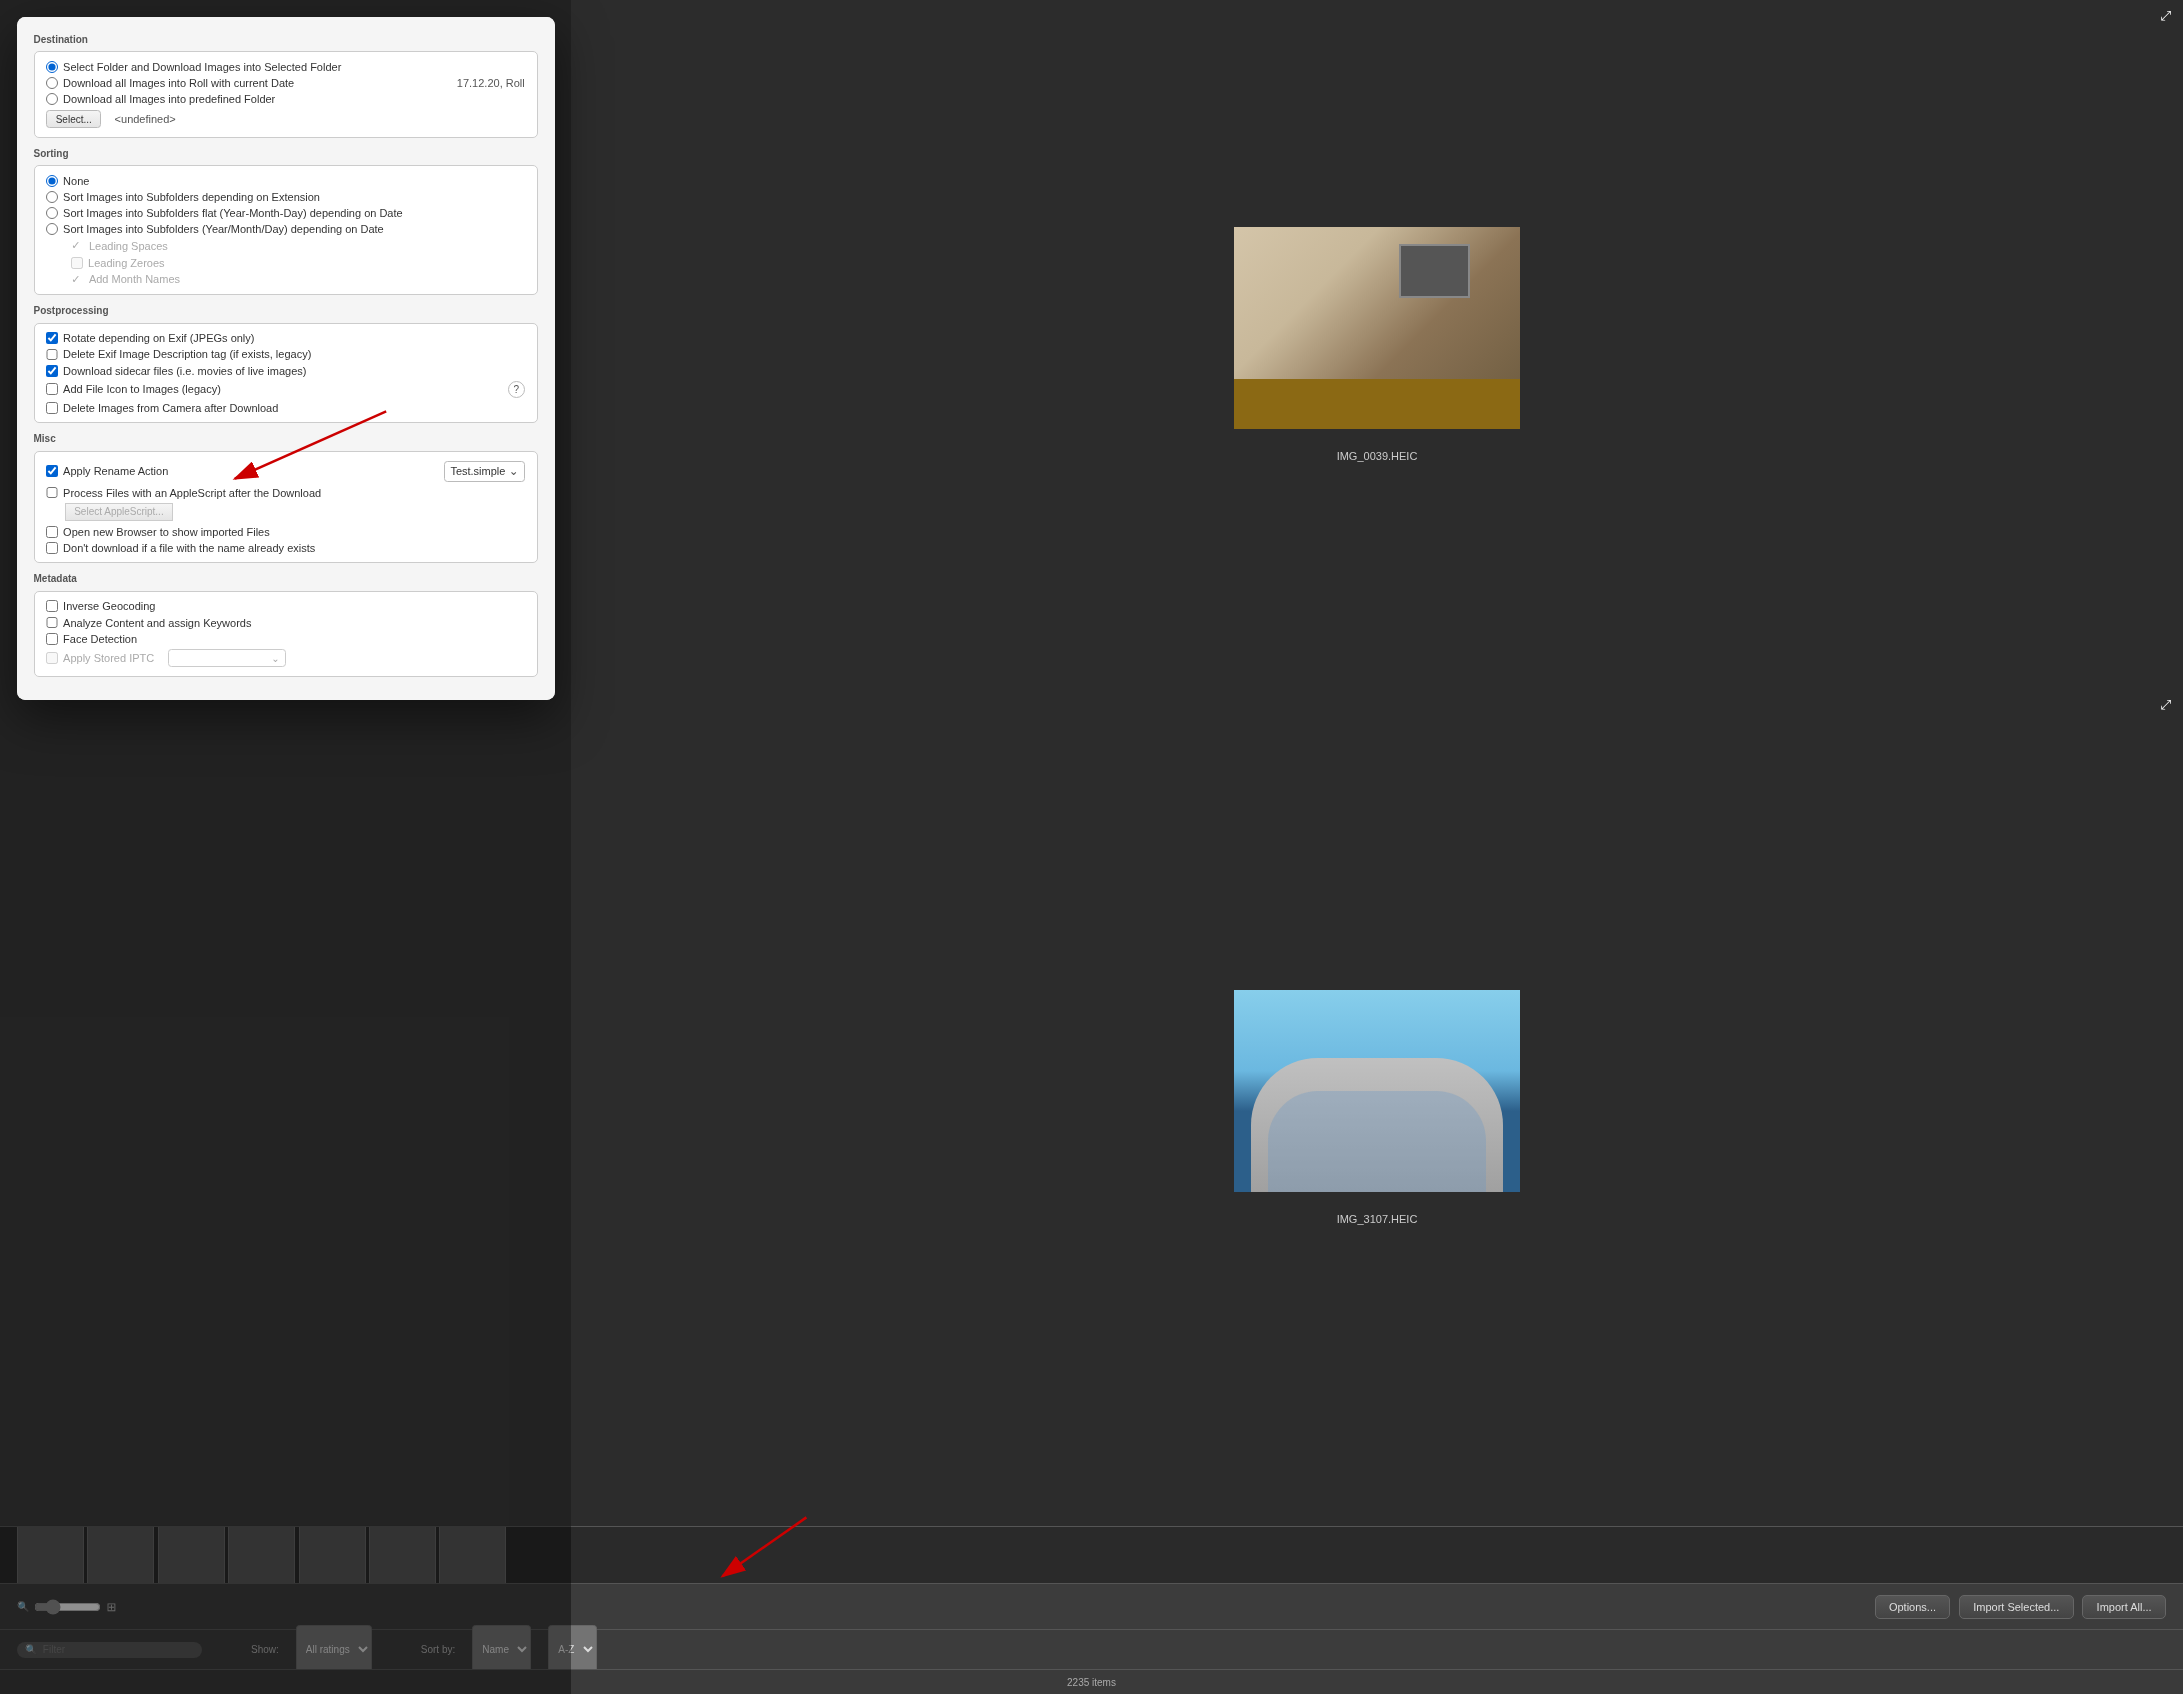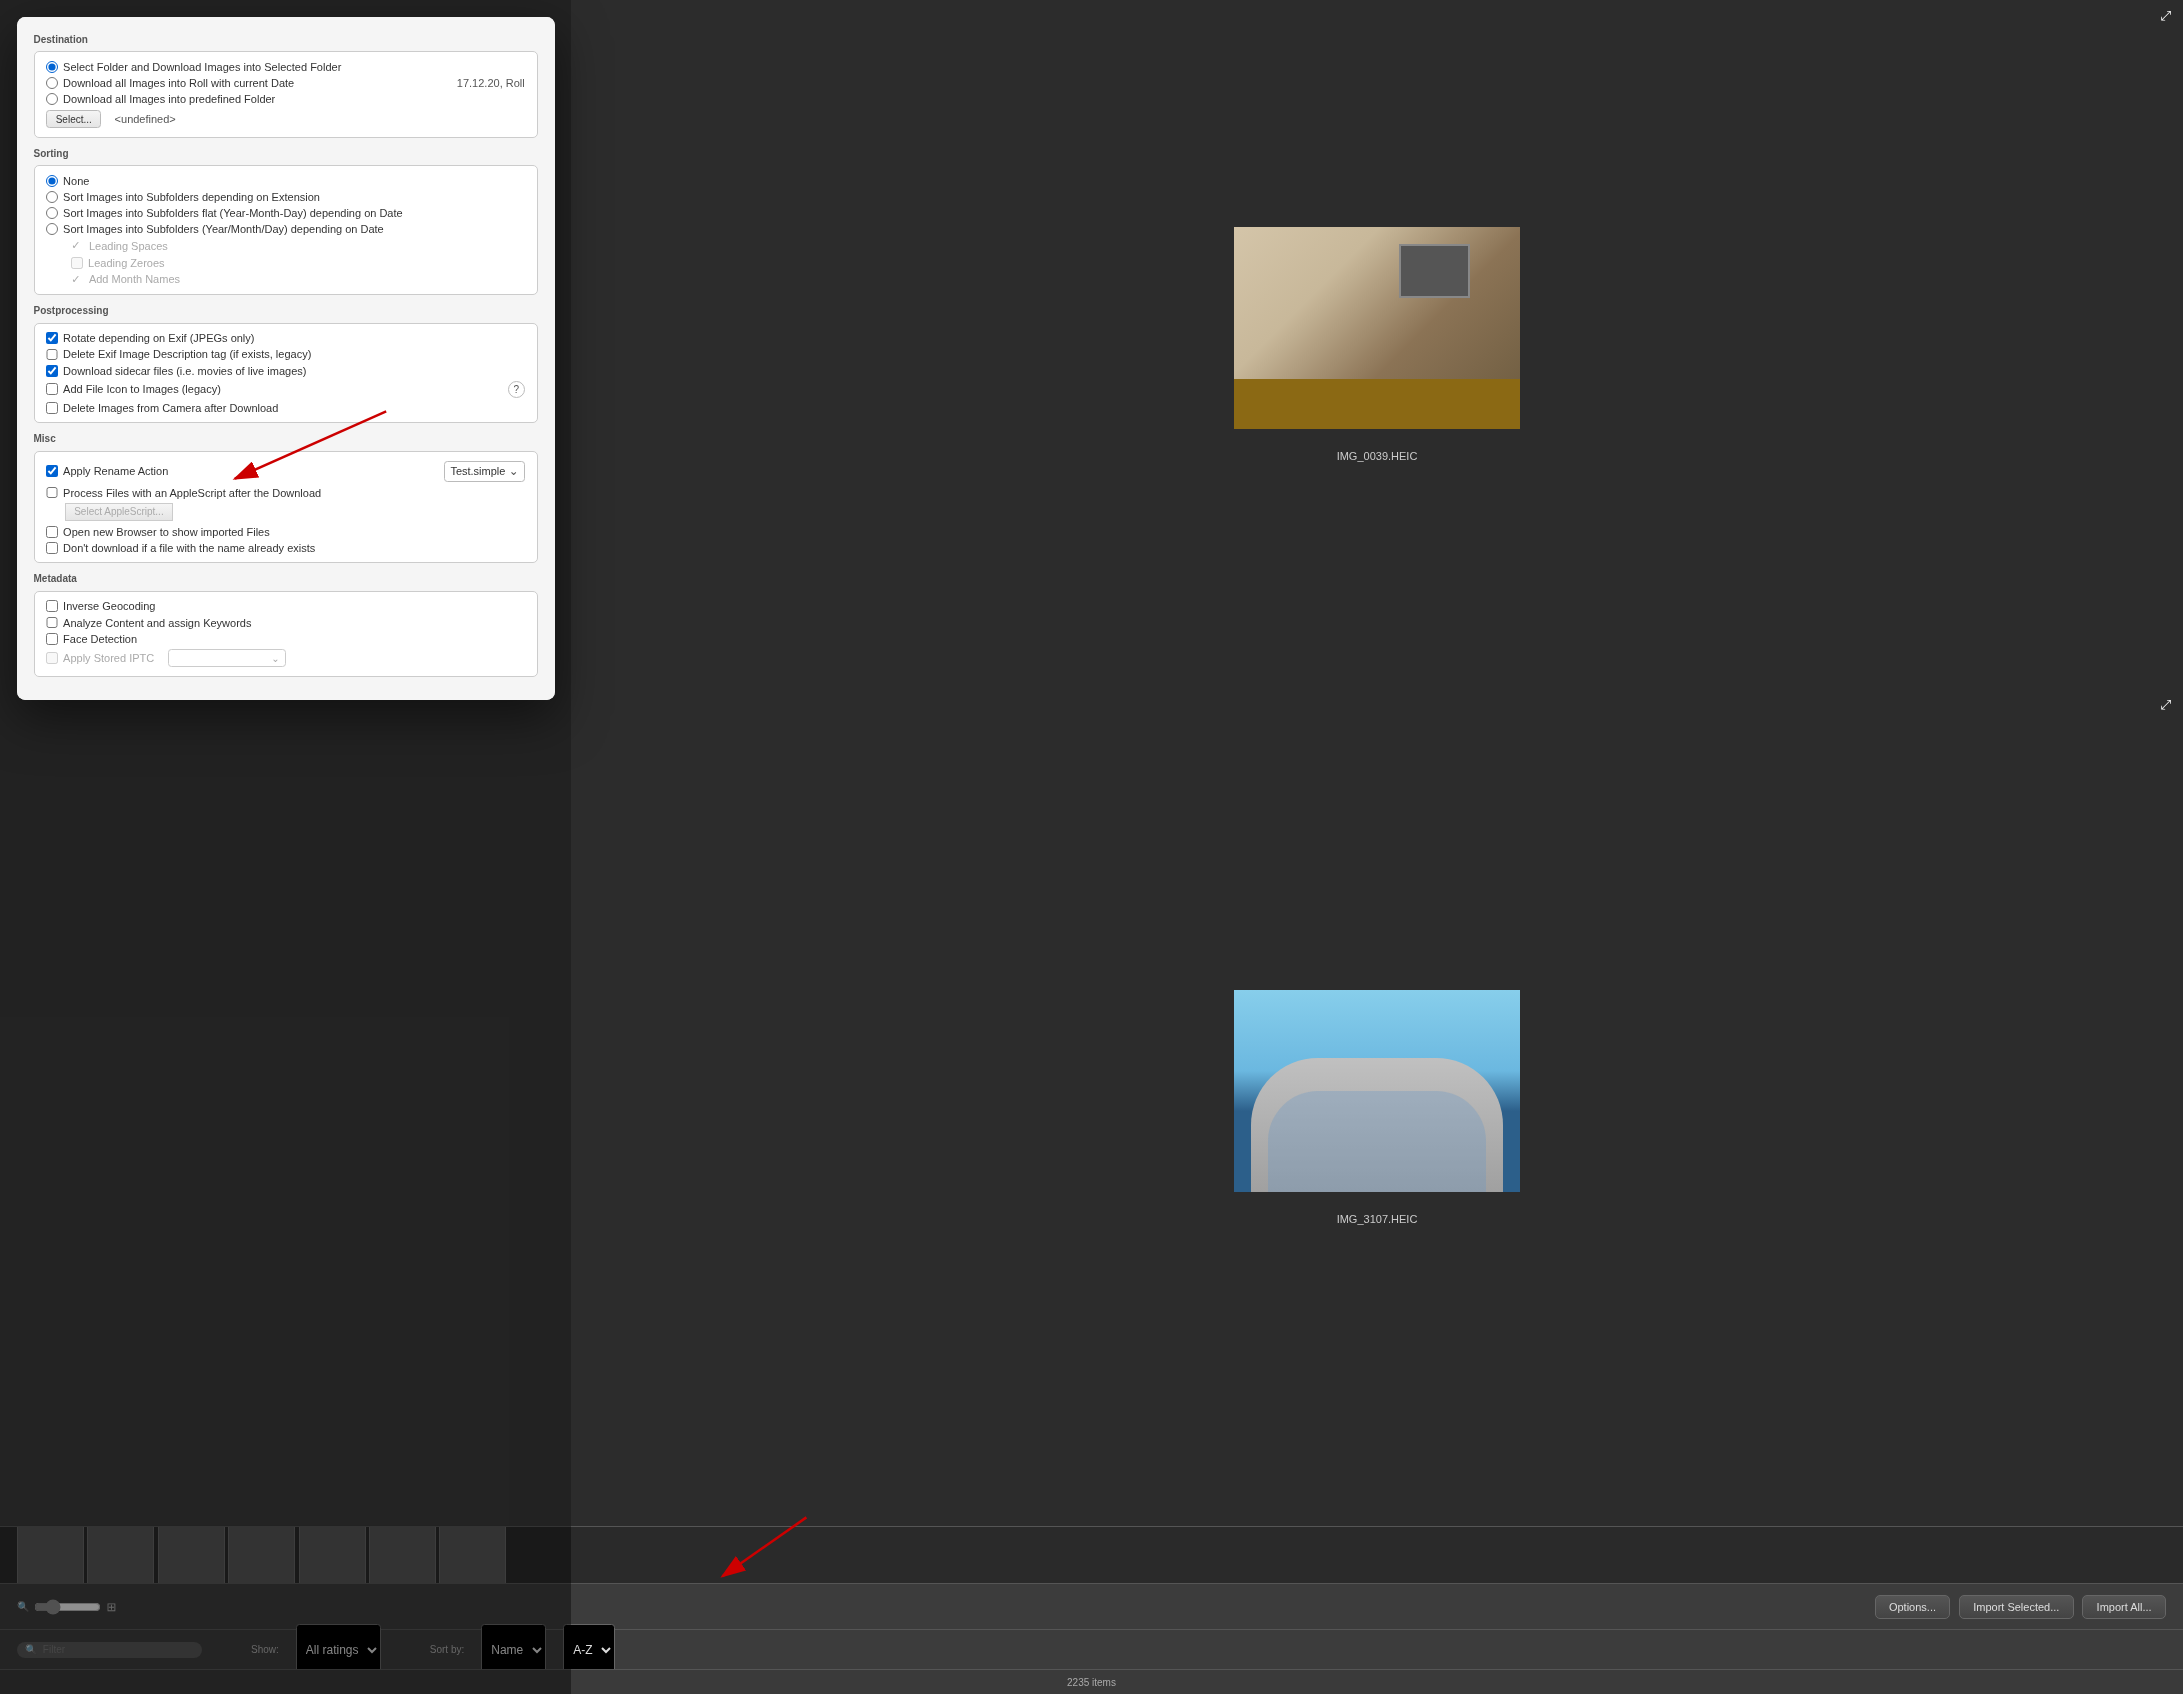--- a/index.html
+++ b/index.html
@@ -327,25 +327,25 @@
       width: 134px;
     }
 
     .show-label, .sort-label {
       color: #aaa;
       font-size: 10px;
       margin-left: 32px;
     }
 
     .filter-select {
-      background: #000000;
+      background: #737373;
       border: 0.8px solid #666;
       border-radius: 3.4px;
       color: #ddd;
-      font-size: 12px;
+      font-size: 10px;
       padding: 17px 5px;
     }
 
     .filmstrip-thumb {
       width: 67px;
       height: 67px;
       background: #555;
       border-radius: 1.7px;
       flex-shrink: 0;
       border: 0.8px solid #666;

